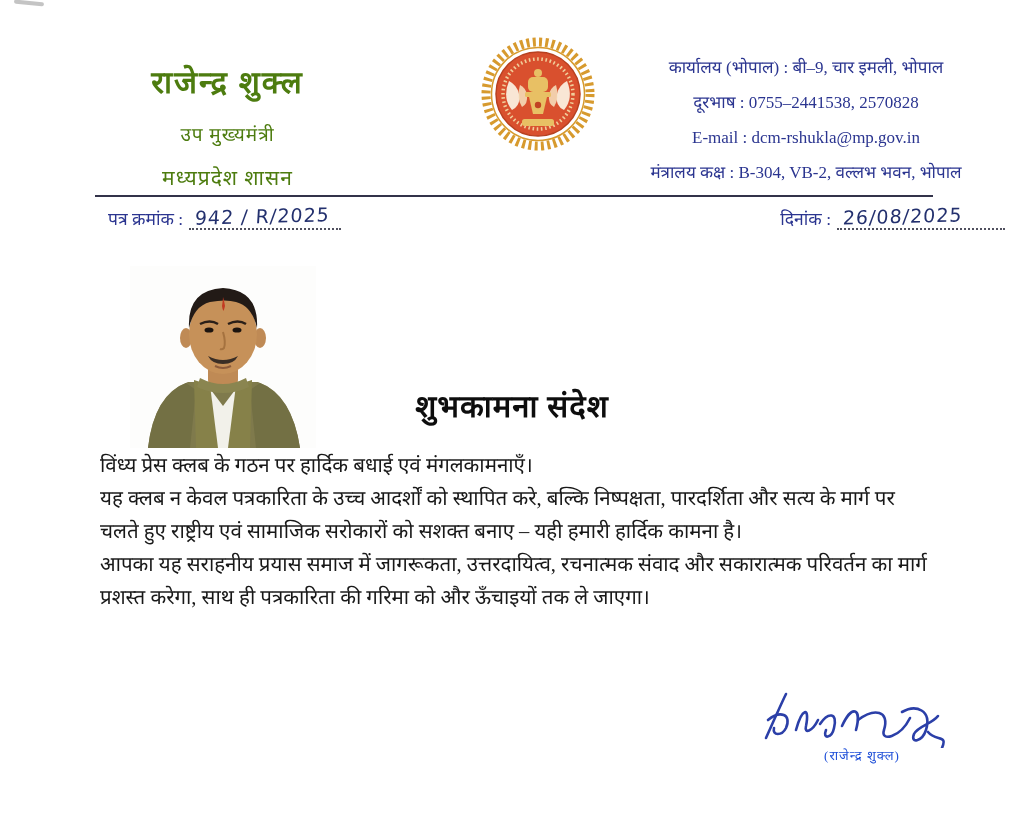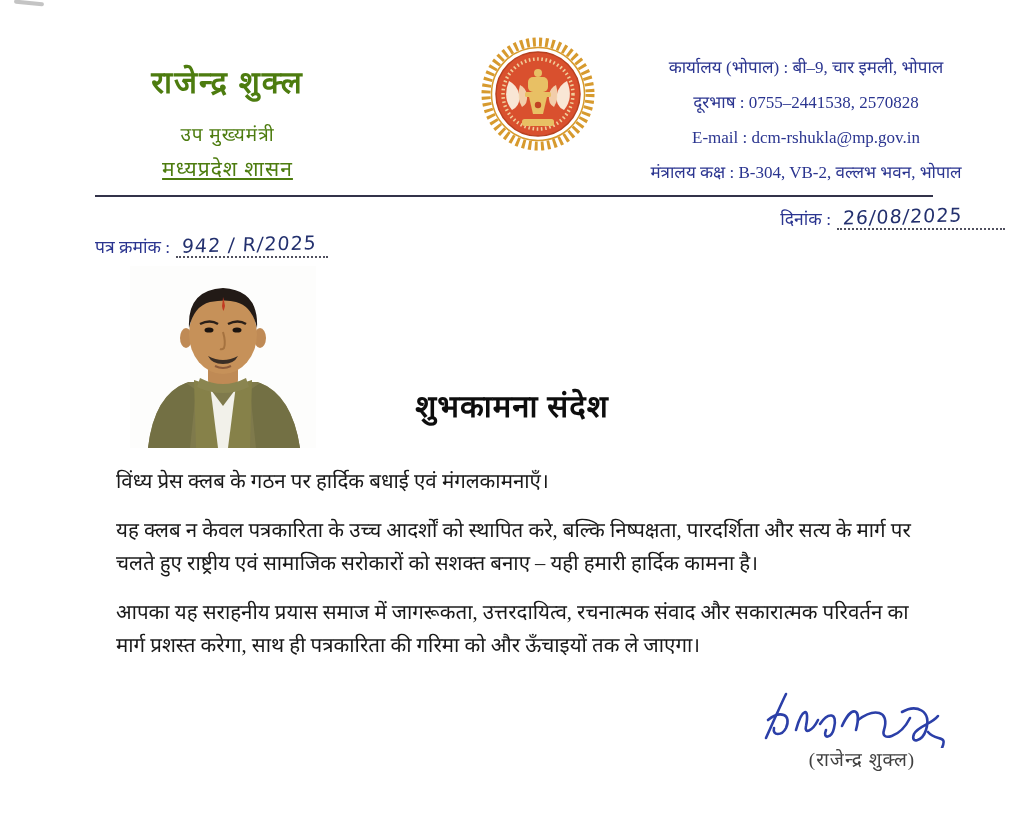--- a/index.html
+++ b/index.html
@@ -5,50 +5,50 @@
   html,body{margin:0;padding:0;}
   body{
     width:1024px;height:826px;background:#ffffff;position:relative;
     font-family:"Liberation Serif","DejaVu Serif",serif;overflow:hidden;
   }
   .speck{position:absolute;left:14px;top:1px;width:30px;height:4px;background:#8a8a8a;opacity:.5;border-radius:2px;transform:rotate(6deg);}
   
   .header-left{position:absolute;left:90px;top:60px;width:275px;text-align:center;color:#4d7c0f;}
   .hl-name{font-size:31px;font-weight:bold;letter-spacing:2px;}
   .hl-role{font-size:19px;margin-top:19px;letter-spacing:1px;}
-  .hl-org{font-size:21px;margin-top:7px;letter-spacing:1px;text-decoration:underline;}
+  .hl-org{font-size:21px;margin-top:16px;letter-spacing:1px;}
   
   .emblem{position:absolute;left:478px;top:31px;width:120px;height:124px;}
   
   .contact{position:absolute;top:50px;right:18px;width:400px;text-align:center;color:#2b3590;font-size:17px;line-height:35px;}
   
   .rule{position:absolute;left:95px;top:195px;width:838px;height:2px;background:#33334a;}
   
   .meta-line{position:absolute;top:204px;font-size:17.5px;color:#2b3590;white-space:nowrap;}
-  .letterno{left:95px;margin-top:28px;}
+  .letterno{left:108px;}
   .dateline{right:19px;}
   .dotted{display:inline-block;border-bottom:2px dotted #50505e;position:relative;height:24px;margin-left:6px;vertical-align:bottom;}
   .dotted.w1{width:152px;}
   .dotted.w2{width:168px;}
   .hand{position:absolute;left:6px;bottom:1px;font-family:"DejaVu Sans","Liberation Sans",sans-serif;
         font-size:19px;color:#23306e;transform:skewX(-5deg) rotate(-1.5deg);white-space:nowrap;letter-spacing:1px;}
   
   .photo{position:absolute;left:130px;top:266px;width:186px;height:182px;background:#fdfdfc;}
   
   .heading{position:absolute;top:384px;left:0;width:1024px;box-sizing:border-box;
            text-align:center;font-size:31px;font-weight:bold;color:#0d0d0d;letter-spacing:1px;}
   
   .body-text{position:absolute;left:100px;top:449px;width:838px;font-size:20.5px;line-height:33px;color:#181818;}
-  .body-text p{margin:16px;}
+  .body-text p{margin:0;}
   .p1{margin-bottom:31px;}
   .p3{margin-top:3px;font-family:Liberation Serif, serif;}
   .p4{margin-top:29px;}
   
   .sig{position:absolute;left:742px;top:686px;width:240px;text-align:center;}
-  .sig-name{font-size:19px;color:#404040;margin-top:-6px;letter-spacing:1px;}
+  .sig-name{font-size:13px;color:#1d4ed8;margin-top:-6px;letter-spacing:1px;}
 </style>
 </head>
 <body>
 
 <div class="speck"></div>
 
 <div class="header-left">
   <div class="hl-name">राजेन्द्र शुक्ल</div>
   <div class="hl-role">उप मुख्यमंत्री</div>
   <div class="hl-org">मध्यप्रदेश शासन</div>

